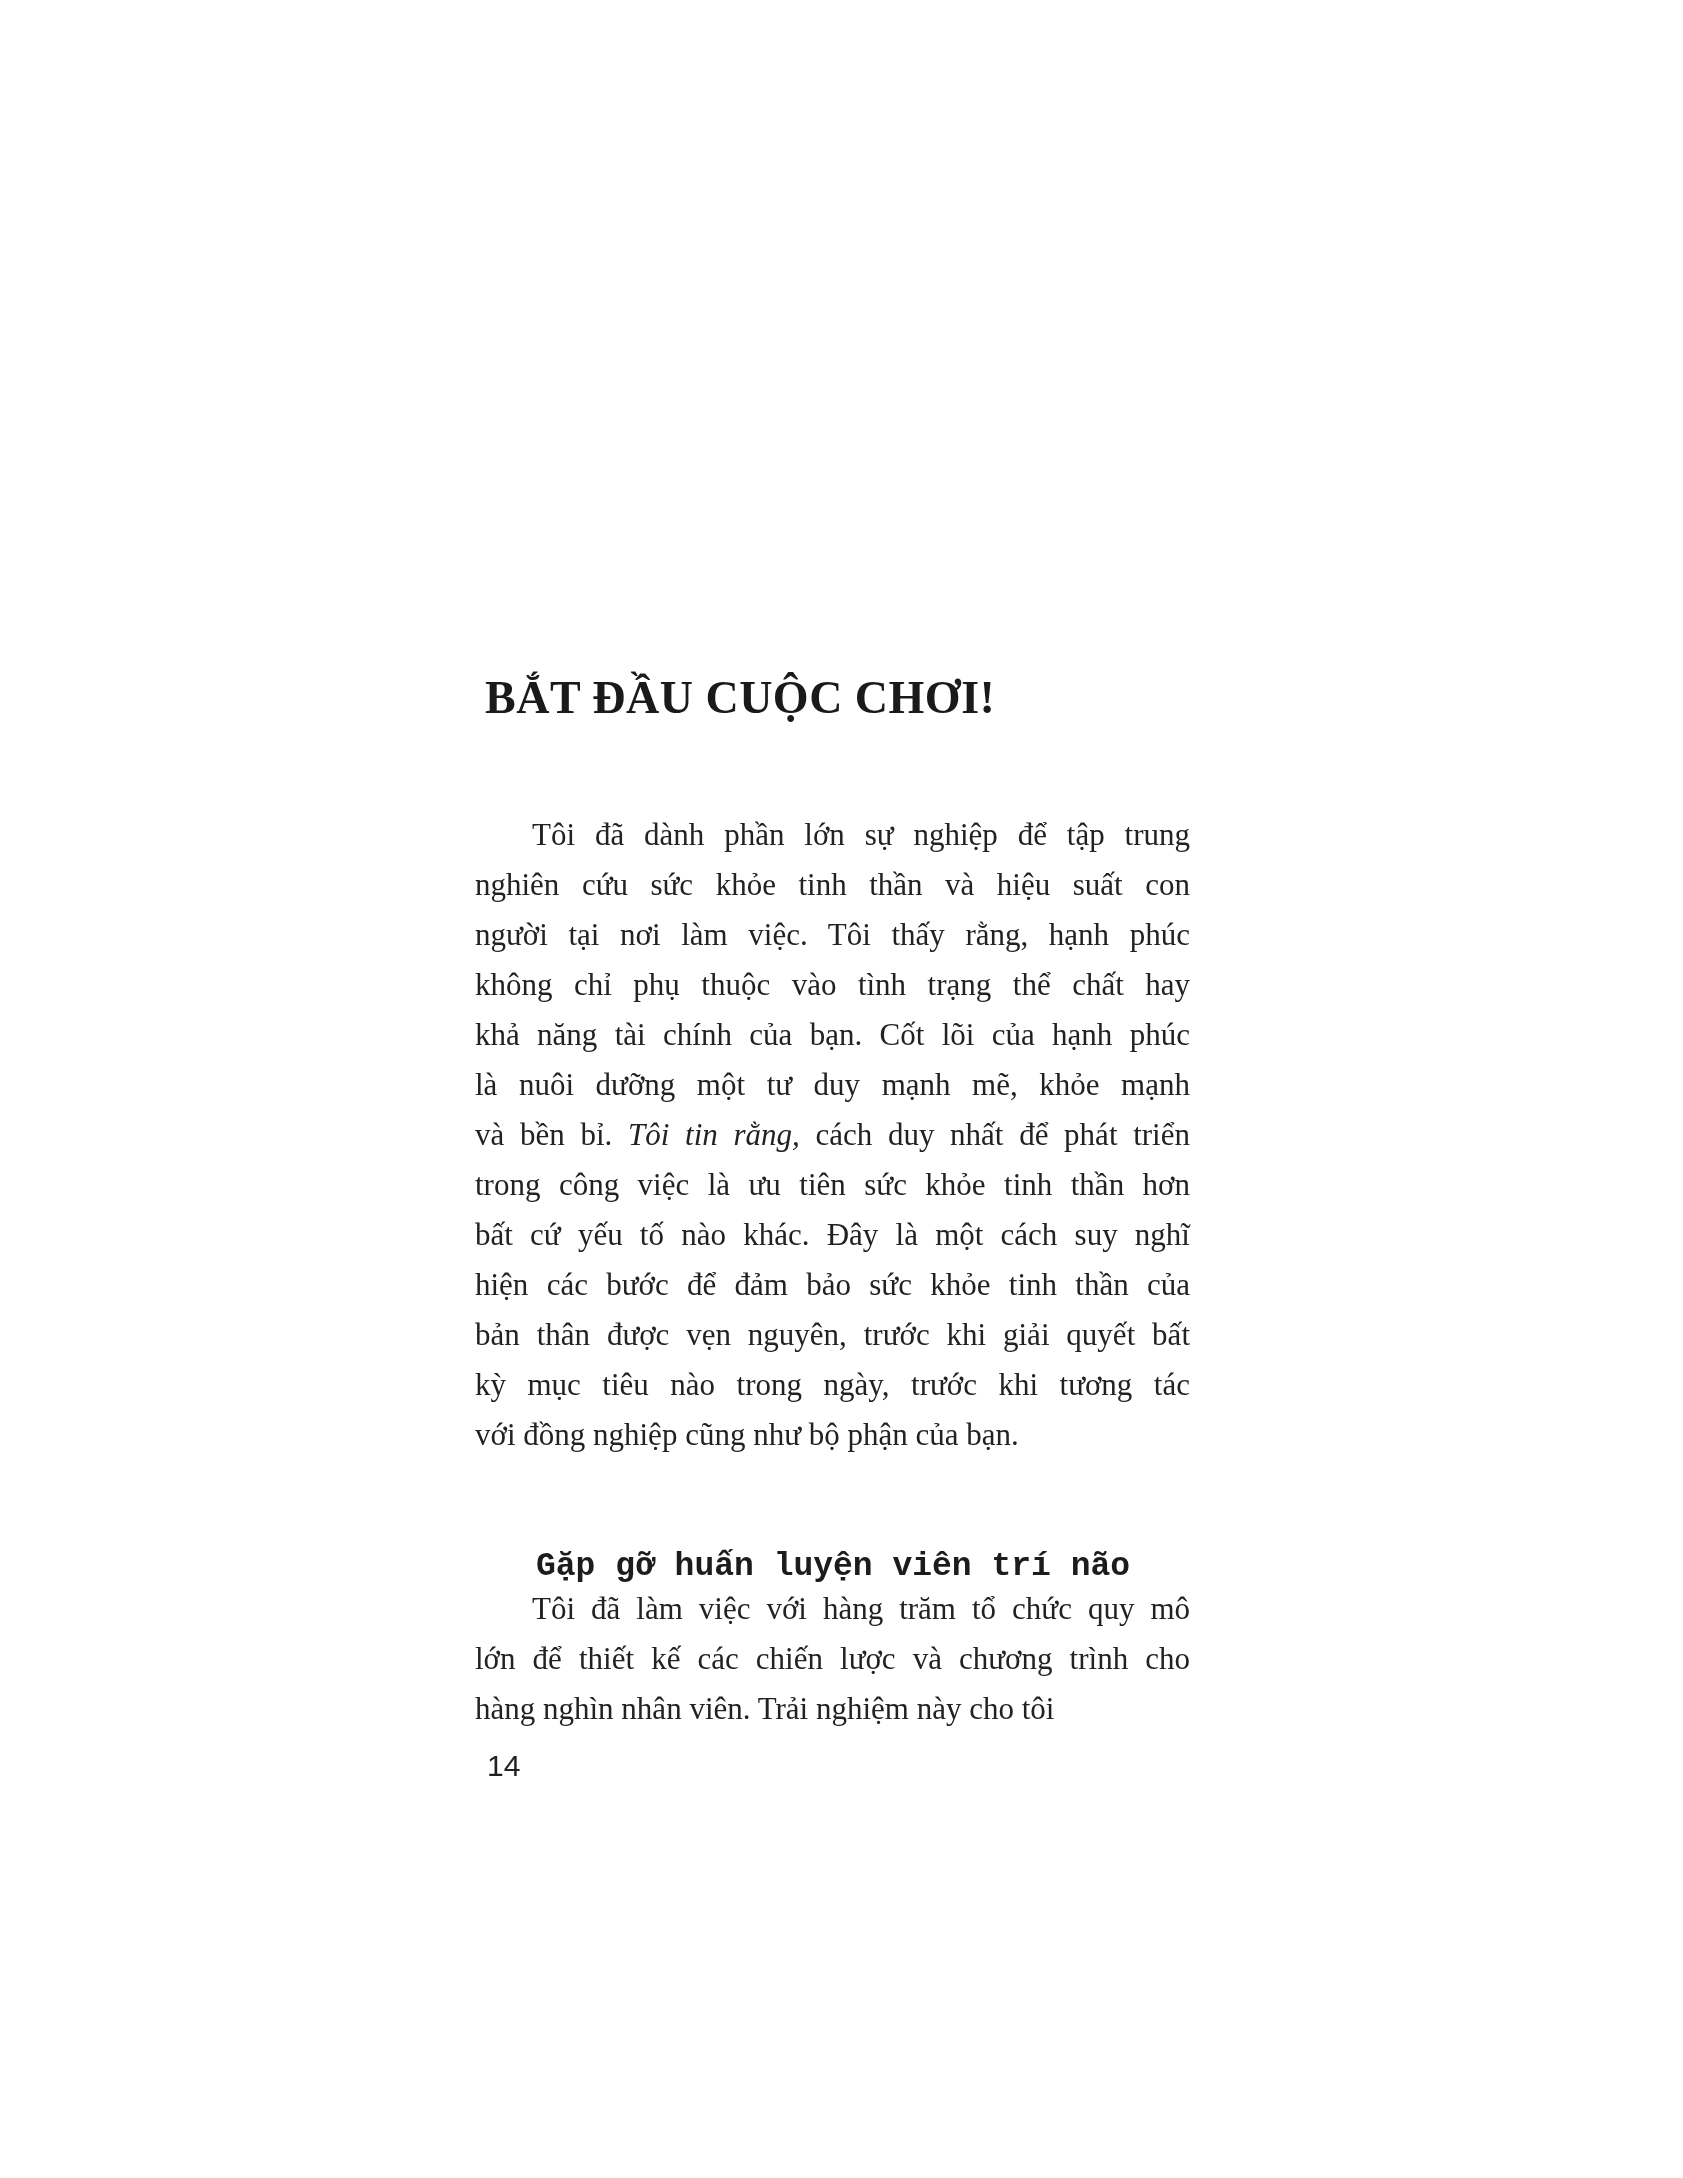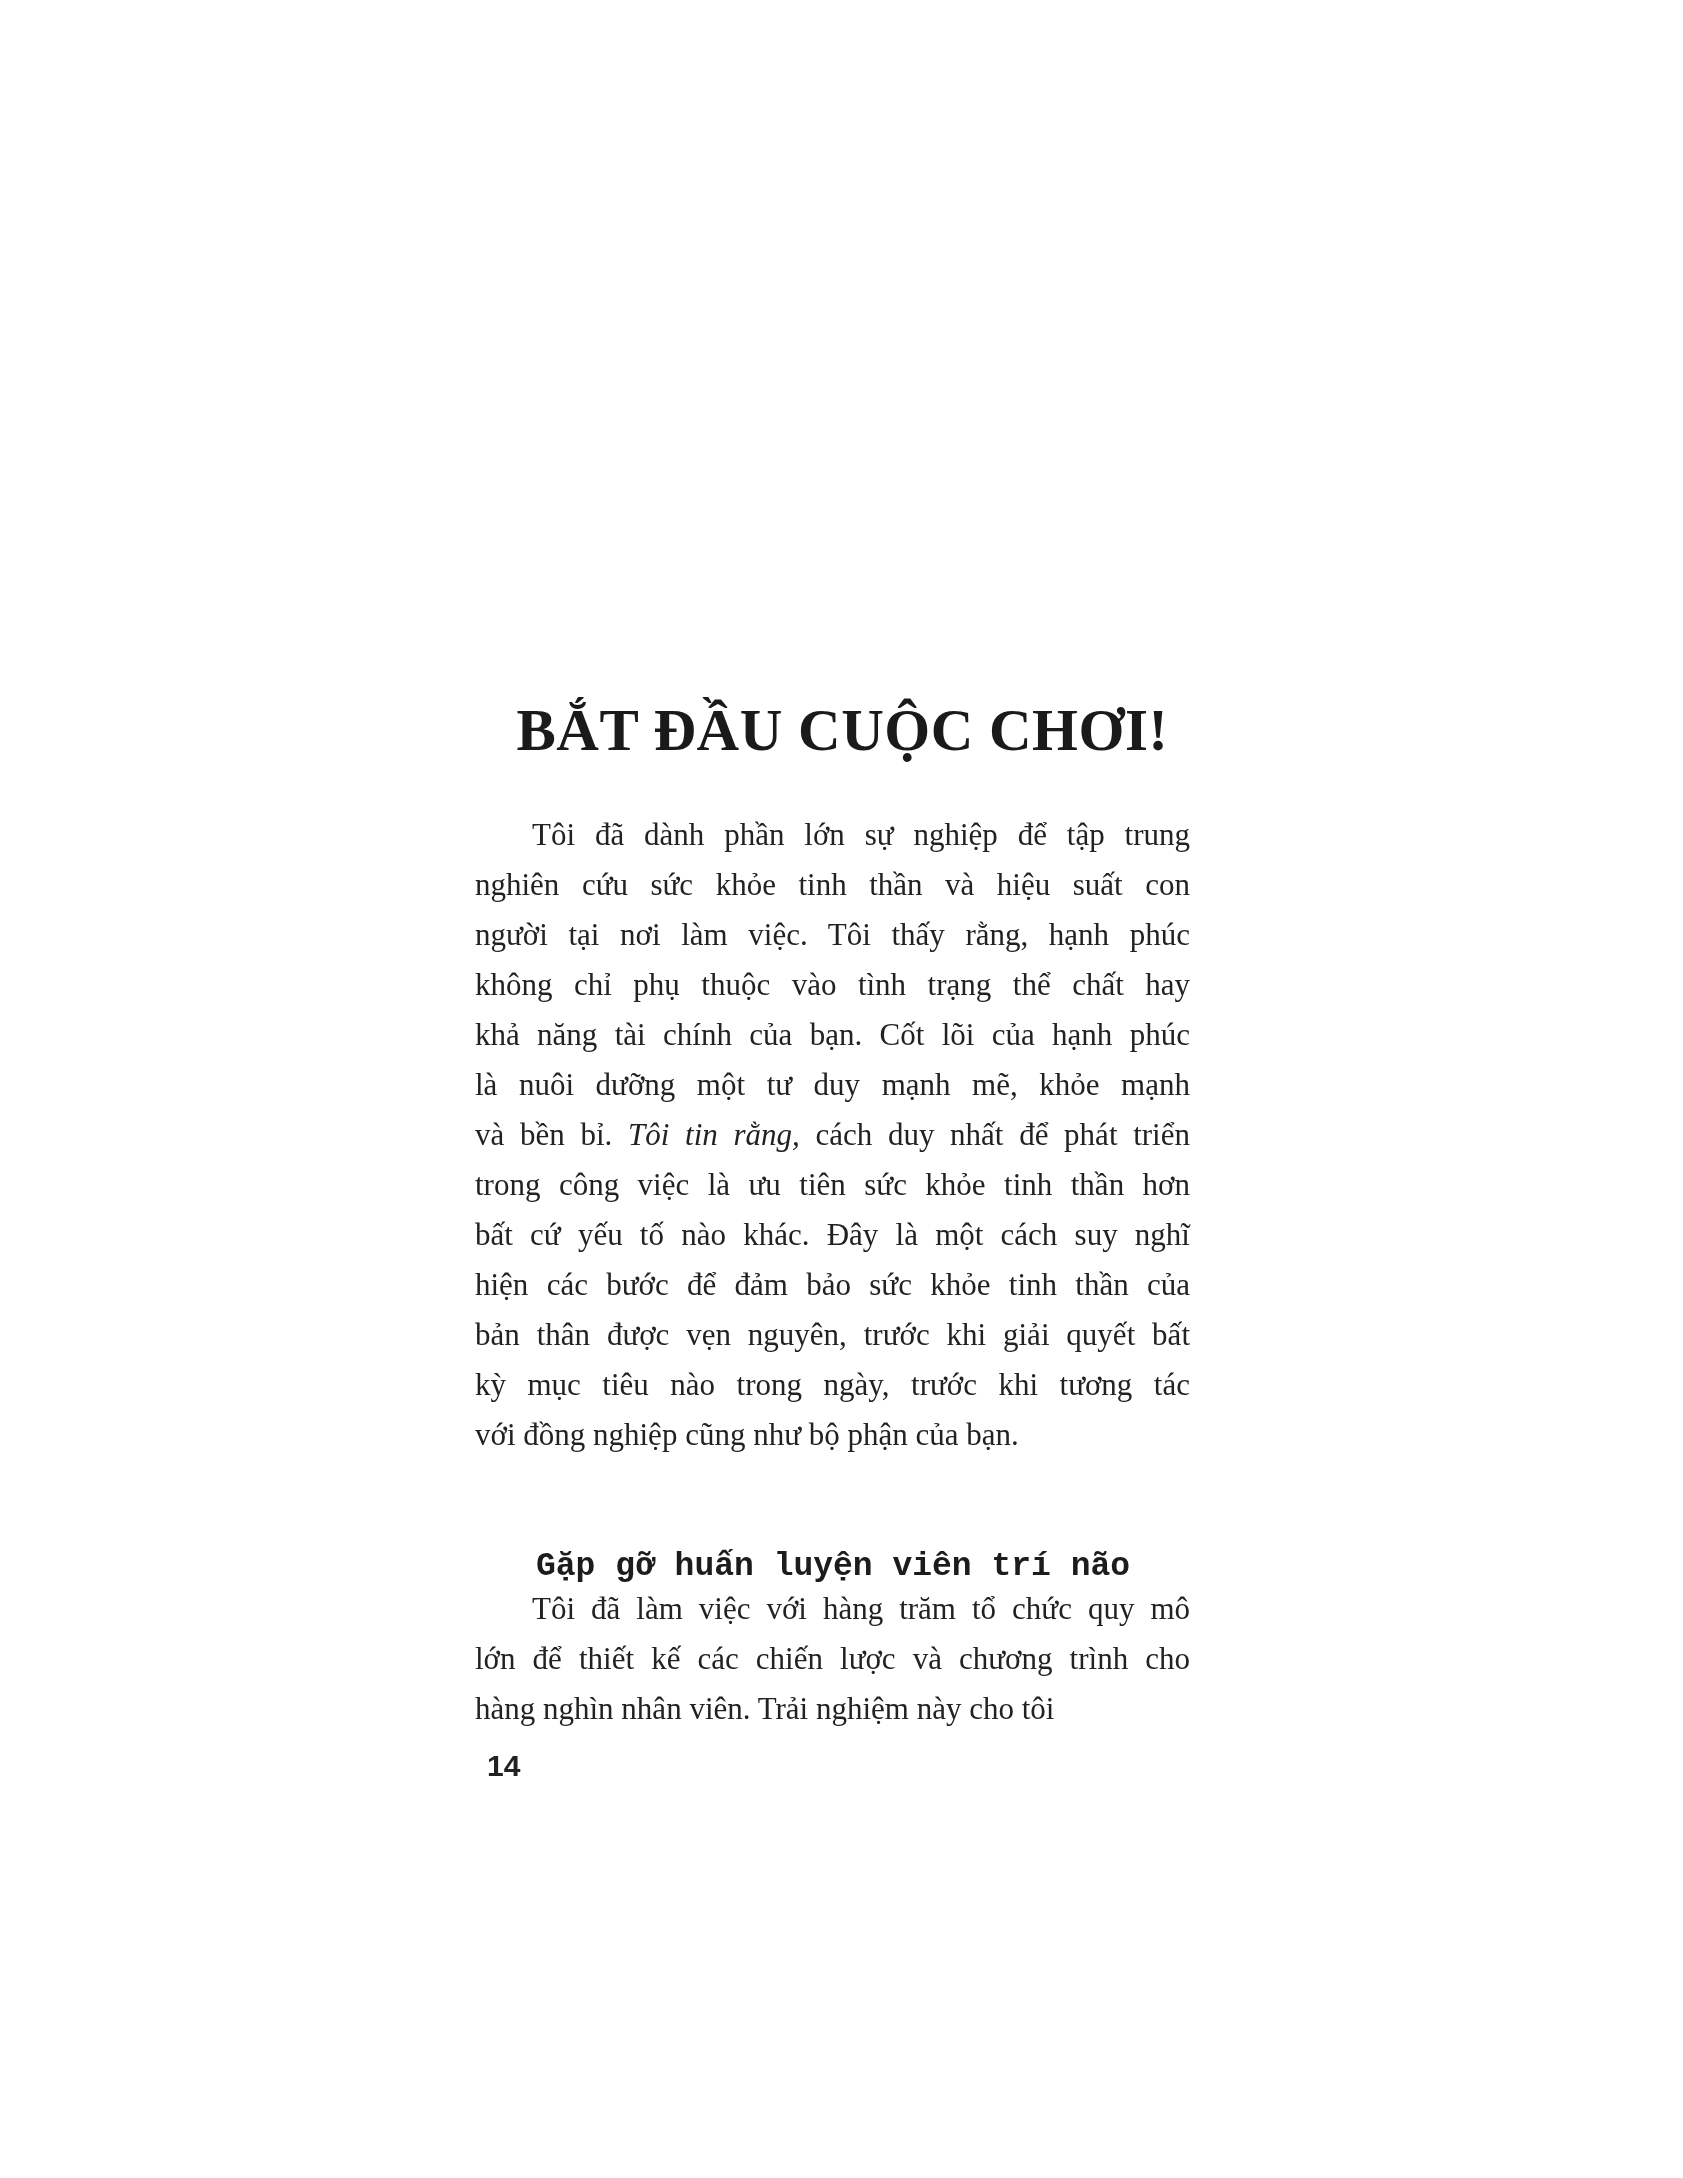--- a/index.html
+++ b/index.html
@@ -11,25 +11,25 @@
     height: 2178px;
     background: #ffffff;
     position: relative;
     font-family: "Liberation Serif", "DejaVu Serif", serif;
     color: #1e1e1e;
     overflow: hidden;
   }
   .chapter-title {
     position: absolute;
     left: 485px;
-    top: 664px;
+    top: 640px;
     width: 715px;
-    text-align: center;
+    text-align: left;
     font-weight: bold;
-    font-size: 59px;
+    font-size: 46px;
     line-height: 53px;
     letter-spacing: 0.5px;
     color: #1a1a1a;
   }
   .para {
     position: absolute;
     left: 475px;
     width: 715px;
     font-size: 31px;
     line-height: 50px;
@@ -65,21 +65,20 @@
     font-family: Liberation Mono, monospace;
   }
   .page-number {
     position: absolute;
     left: 487px;
     top: 1748px;
     font-family: "Liberation Sans", "DejaVu Sans", sans-serif;
     font-size: 30px;
     line-height: 36px;
     color: #222222;
-    font-weight: bold;
   }
 </style>
 </head>
 <body>
 
 <div>
 
   <h1 class="chapter-title">BẮT ĐẦU CUỘC CHƠI!</h1>
 
   <div class="para" id="para-0">

